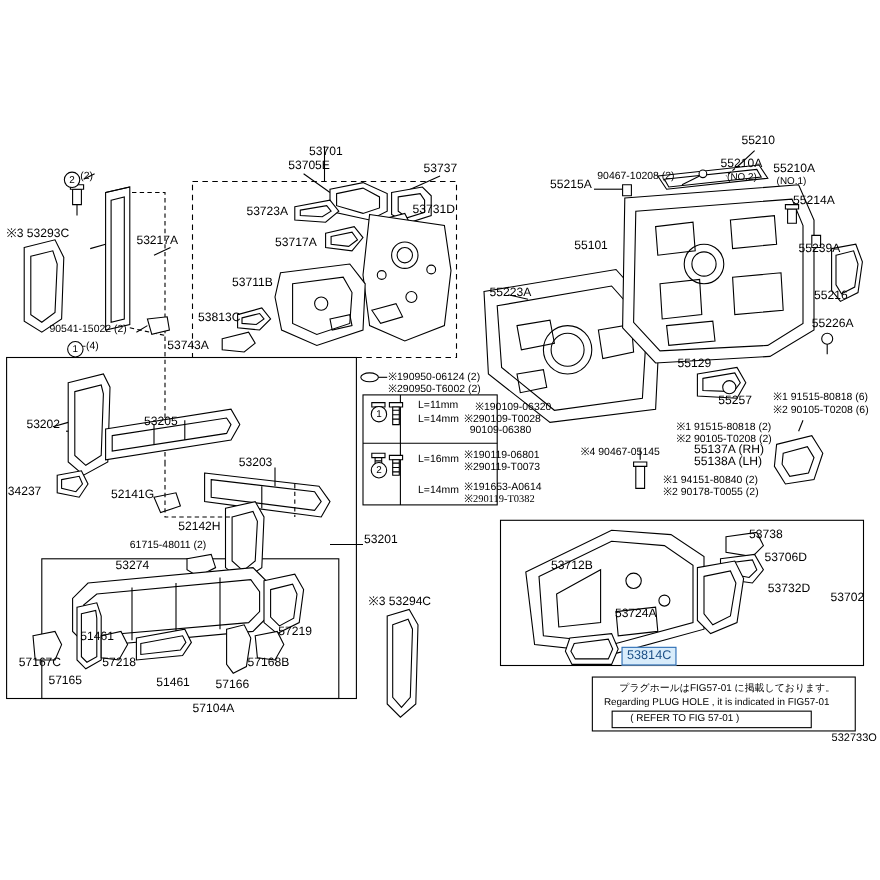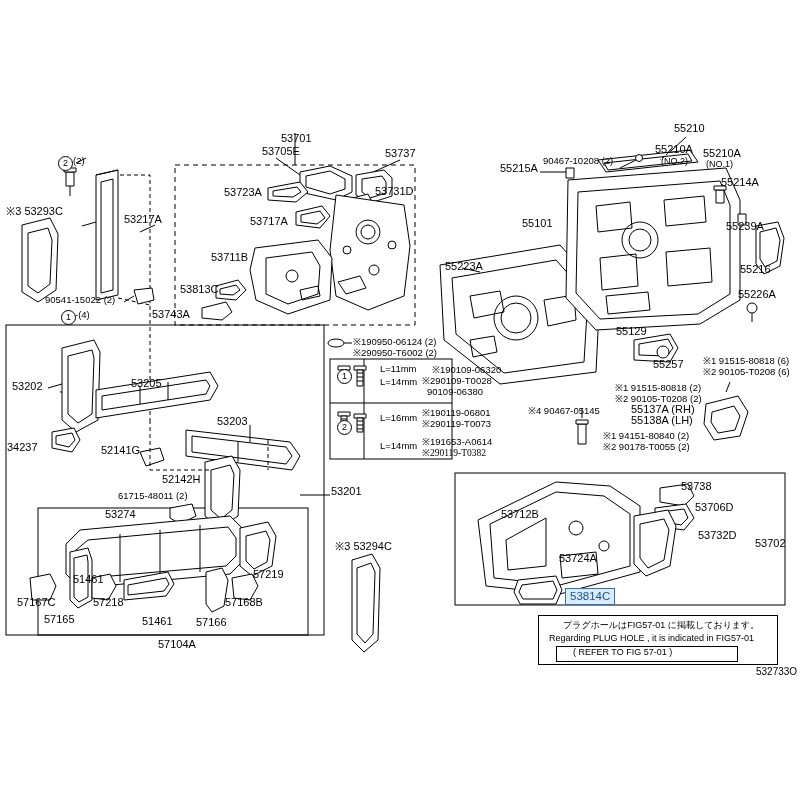--- a/index.html
+++ b/index.html
@@ -272,39 +272,39 @@
   <div class="lbl" style="left:224px;top:186px;">53723A</div>
   <div class="lbl" style="left:375px;top:185px;">53731D</div>
   <div class="lbl" style="left:250px;top:215px;">53717A</div>
   <div class="lbl" style="left:124px;top:213px;">53217A</div>
   <div class="lbl" style="left:6px;top:203px;">※3 53293C</div>
   <div class="lbl" style="left:211px;top:251px;">53711B</div>
   <div class="lbl" style="left:180px;top:283px;">53813C</div>
   <div class="lbl" style="left:152px;top:308px;">53743A</div>
   <div class="lbl sm" style="left:45px;top:294px;">90541-15022 (2)</div>
 
-  <div class="lbl" style="left:12px;top:380px;">53202</div>
+  <div class="lbl" style="left:24px;top:380px;">53202</div>
   <div class="lbl" style="left:131px;top:377px;">53205</div>
   <div class="lbl" style="left:217px;top:415px;">53203</div>
   <div class="lbl" style="left:7px;top:441px;">34237</div>
   <div class="lbl" style="left:101px;top:444px;">52141G</div>
   <div class="lbl" style="left:162px;top:473px;">52142H</div>
   <div class="lbl sm" style="left:118px;top:490px;">61715-48011 (2)</div>
   <div class="lbl" style="left:105px;top:508px;">53274</div>
   <div class="lbl" style="left:331px;top:485px;">53201</div>
   <div class="lbl" style="left:335px;top:538px;">※3 53294C</div>
   <div class="lbl" style="left:253px;top:568px;">57219</div>
   <div class="lbl" style="left:73px;top:573px;">51461</div>
   <div class="lbl" style="left:17px;top:596px;">57167C</div>
   <div class="lbl" style="left:93px;top:596px;">57218</div>
   <div class="lbl" style="left:225px;top:596px;">57168B</div>
   <div class="lbl" style="left:44px;top:613px;">57165</div>
   <div class="lbl" style="left:142px;top:615px;">51461</div>
   <div class="lbl" style="left:196px;top:616px;">57166</div>
-  <div class="lbl" style="left:124px;top:638px;padding-left:34px;">57104A</div>
+  <div class="lbl" style="left:141px;top:638px;padding-left:34px;">57104A</div>
 
   <div class="lbl" style="left:674px;top:122px;">55210</div>
   <div class="lbl" style="left:655px;top:143px;">55210A</div>
   <div class="lbl xs" style="left:661px;top:156px;">(NO.2)</div>
   <div class="lbl" style="left:703px;top:147px;">55210A</div>
   <div class="lbl xs" style="left:706px;top:159px;">(NO.1)</div>
   <div class="lbl" style="left:500px;top:162px;">55215A</div>
   <div class="lbl sm" style="left:543px;top:155px;">90467-10208 (2)</div>
   <div class="lbl" style="left:721px;top:176px;">55214A</div>
   <div class="lbl" style="left:726px;top:220px;">55239A</div>

